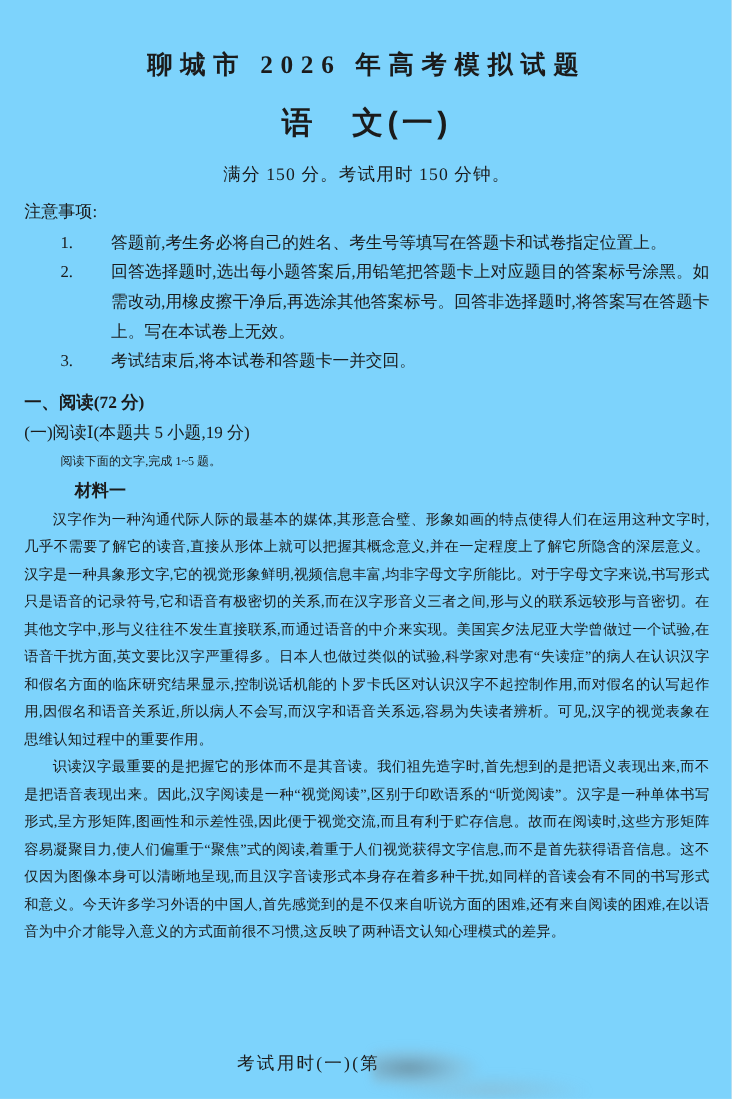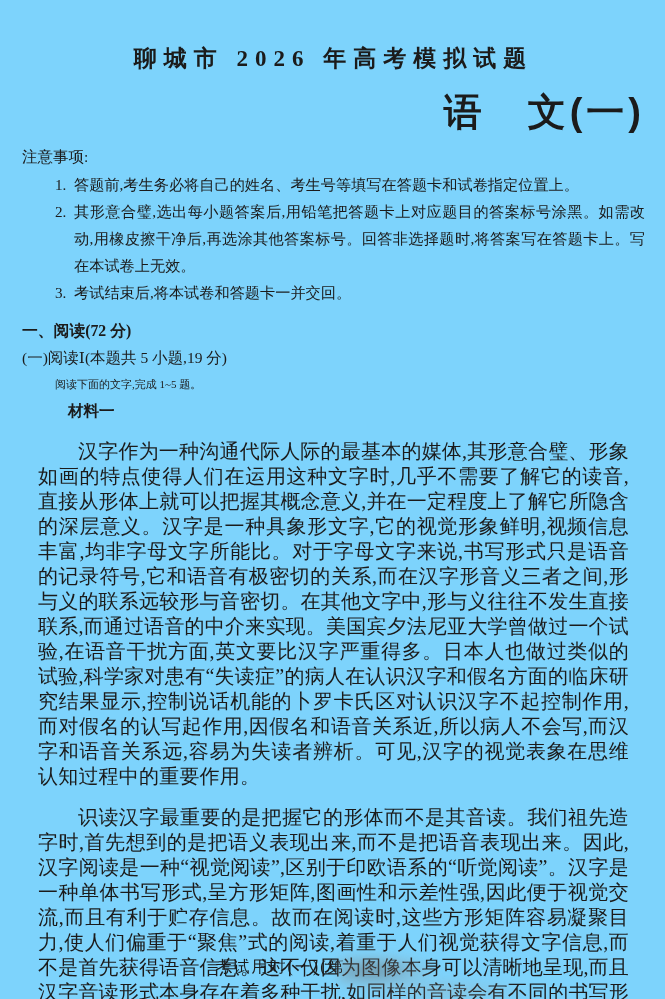--- a/index.html
+++ b/index.html
@@ -18,22 +18,22 @@
     margin:44px 0 0 0;
     text-align:center;
     font-size:23px;
     font-weight:bold;
     letter-spacing:7px;
     line-height:30px;
     font-family:"Liberation Serif","DejaVu Serif",serif;
   }
   .subject-title{
     margin:16px 0 0 0;
-    text-align:right;
-    font-size:38px;
+    text-align:center;
+    font-size:28px;
     font-weight:bold;
     letter-spacing:4px;
     line-height:44px;
     font-family:"Liberation Sans","DejaVu Sans",sans-serif;
   }
   .score-line{
     margin-top:16px;
     text-align:center;
     font-size:16px;
     letter-spacing:1px;
@@ -45,21 +45,21 @@
     font-weight:normal;
     line-height:24px;
   }
   .notice-list{margin:2px 0 0 33px;}
   .notice-item{
     display:flex;
     font-size:15.2px;
     line-height:27px;
   }
   .notice-item .num{flex:none;width:19px;}
-  .notice-item .txt{flex:1;text-align:justify;}
+  .notice-item .txt{flex:1;text-align:justify;margin-left:27px;}
   .part-heading{
     margin-top:11px;
     font-size:15.8px;
     font-weight:bold;
     line-height:27px;
   }
   .subpart-heading{
     font-size:15.5px;
     line-height:27px;
   }
@@ -68,22 +68,22 @@
     font-size:11px;
     line-height:27px;
   }
   .material-label{
     margin-left:46px;
     font-size:15.5px;
     font-weight:bold;
     line-height:25px;
   }
   .body-para{
-    margin:16px;
-    font-size:20px;
+    margin:0;
+    font-size:13px;
     line-height:25px;
     text-align:justify;
     text-indent:2em;
     letter-spacing:0.2px;
   }
   .footer{
     position:absolute;
     left:0;right:0;
     top:957px;
     text-align:center;
@@ -106,31 +106,32 @@
 </style>
 </head>
 <body>
 
 <div class="page">
 
   <h1 class="exam-title">聊城市 2026 年高考模拟试题</h1>
 
   <h2 class="subject-title">语　文(一)</h2>
 
+  <div class="score-line">满分 150 分。考试用时 150 分钟。</div>
 
   <div class="notice-heading">注意事项:</div>
 
   <div class="notice-list">
     <div class="notice-item">
       <span class="num">1.</span>
       <span class="txt">答题前,考生务必将自己的姓名、考生号等填写在答题卡和试卷指定位置上。</span>
     </div>
     <div class="notice-item">
       <span class="num">2.</span>
-      <span class="txt">其形意合璧,选出每小题答案后,用铅笔把答题卡上对应题目的答案标号涂黑。如需改动,用橡皮擦干净后,再选涂其他答案标号。回答非选择题时,将答案写在答题卡上。写在本试卷上无效。</span>
+      <span class="txt">回答选择题时,选出每小题答案后,用铅笔把答题卡上对应题目的答案标号涂黑。如需改动,用橡皮擦干净后,再选涂其他答案标号。回答非选择题时,将答案写在答题卡上。写在本试卷上无效。</span>
     </div>
     <div class="notice-item">
       <span class="num">3.</span>
       <span class="txt">考试结束后,将本试卷和答题卡一并交回。</span>
     </div>
   </div>
 
   <div class="part-heading">一、阅读(72 分)</div>
 
   <div class="subpart-heading">(一)阅读Ⅰ(本题共 5 小题,19 分)</div>

